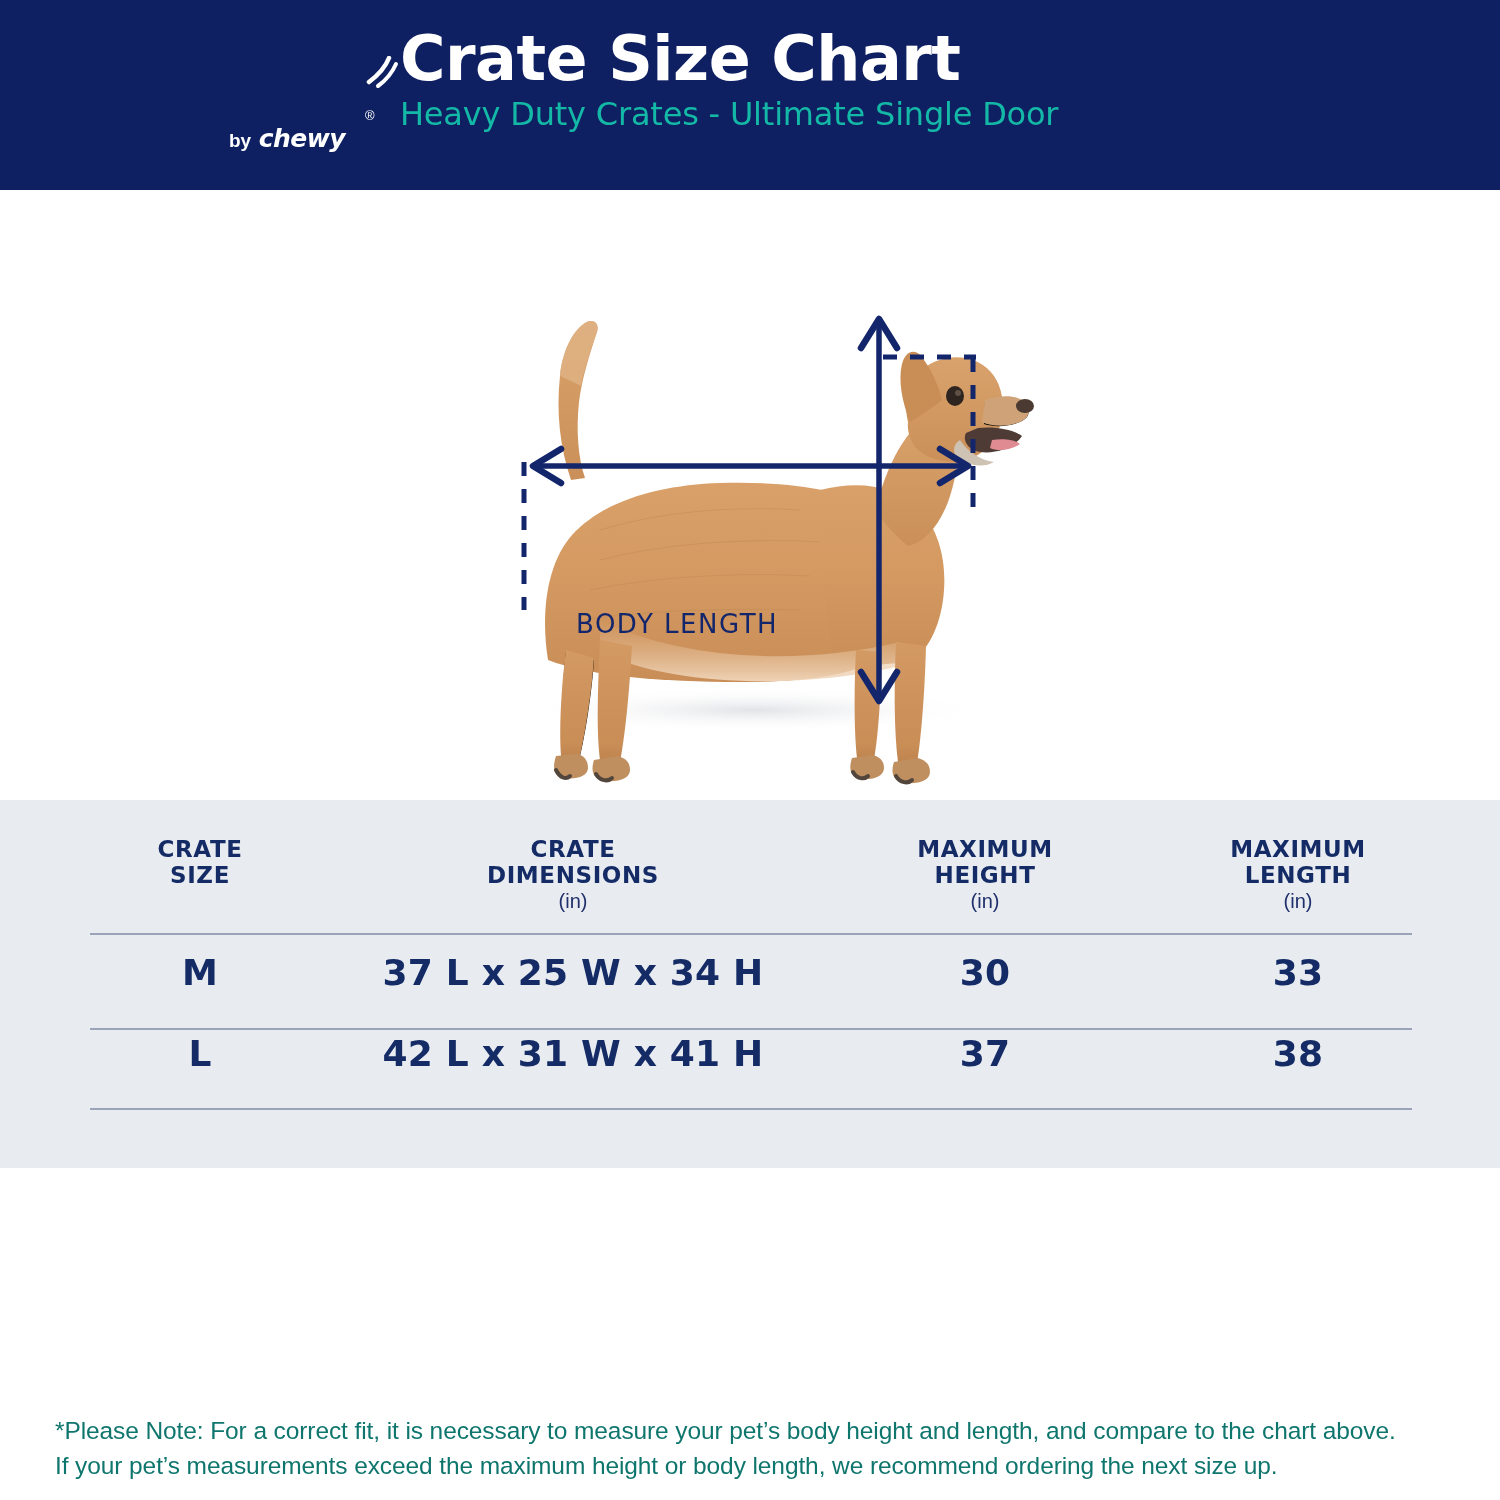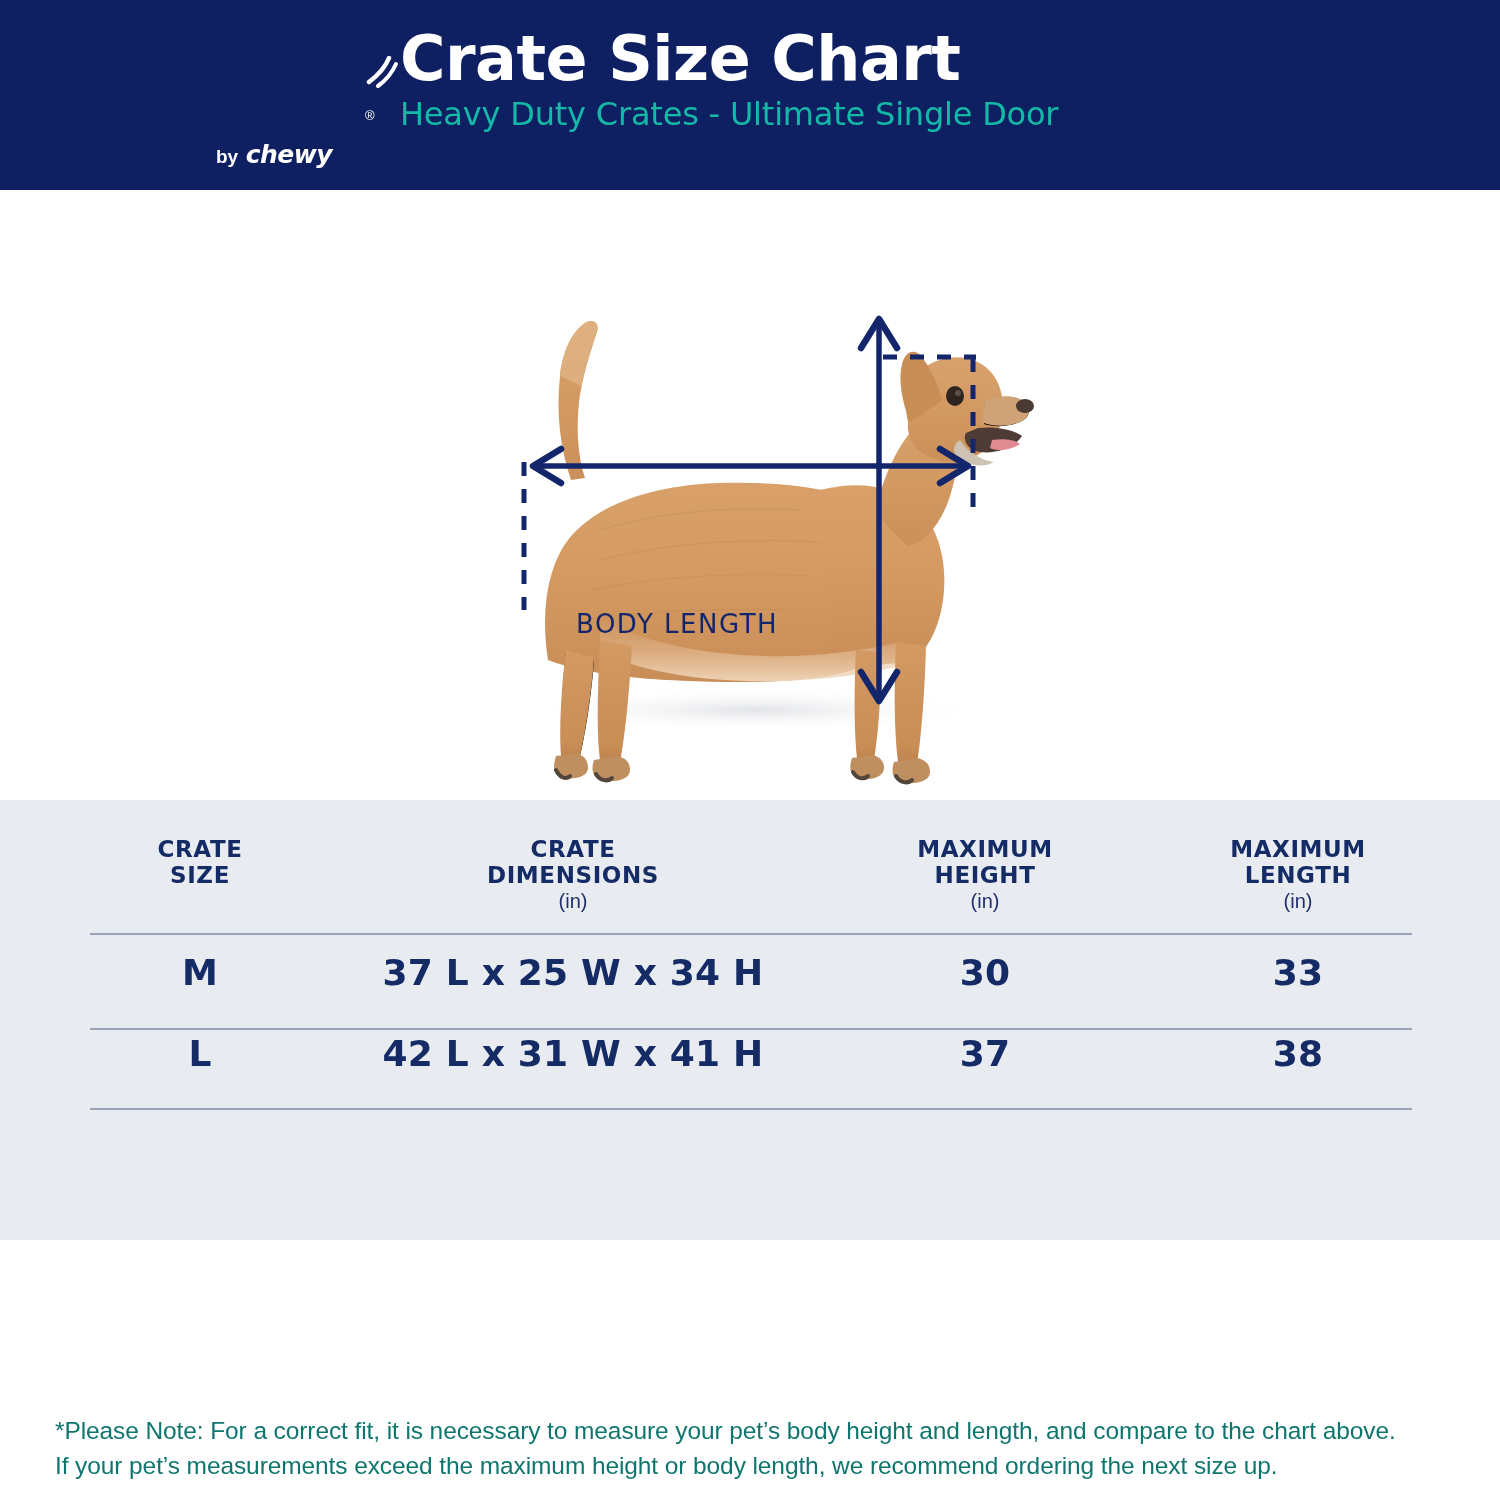--- a/index.html
+++ b/index.html
@@ -29,26 +29,25 @@
     color:#ffffff;
   }
   .logo-reg{
     position:absolute;left:295px;top:70px;
     font-size:13px;font-family:"Liberation Sans", sans-serif;color:#ffffff;
   }
   .logo-swoosh{
     position:absolute;left:293px;top:18px;width:40px;height:40px;
   }
   .logo-sub{
-    position:absolute;left:146px;top:86px;
+    position:absolute;left:159px;top:86px;
     font-size:25px;font-weight:700;font-style:italic;
     letter-spacing:0.5px;
     color:#ffffff;
     font-family:"Liberation Sans", sans-serif;
-    margin-top:16px;
   }
   .logo-sub .by{font-size:19px;font-style:normal;font-weight:700;letter-spacing:0;}
   .logo-sub .chewy{font-family:"DejaVu Sans", sans-serif;font-weight:700;font-style:italic;letter-spacing:-0.5px;}
 
   .title-block{
     position:absolute;left:400px;top:26px;width:1080px;text-align:left;
   }
   .main-title{
     color:#ffffff;font-size:62px;font-weight:700;line-height:1.05;
     letter-spacing:-0.5px;
@@ -74,21 +73,21 @@
     font-weight:400;
     letter-spacing:1.5px;
     font-size:26px;
     line-height:1.12;
   }
   #label-body-length{left:576px;top:420px;}
   #label-body-height{left:908px;top:670px;}
 
   
   .table-panel{
-    position:absolute;left:0;top:800px;width:1500px;height:440px;
+    position:absolute;left:0;top:800px;width:1500px;height:368px;
     background:#e8ecf1;
   }
   .thead{
     position:absolute;left:0;top:36px;width:1500px;height:100px;
   }
   .col{
     position:absolute;text-align:center;color:#142b66;
   }
   .col-head-text{
     font-family:"DejaVu Sans", sans-serif;

